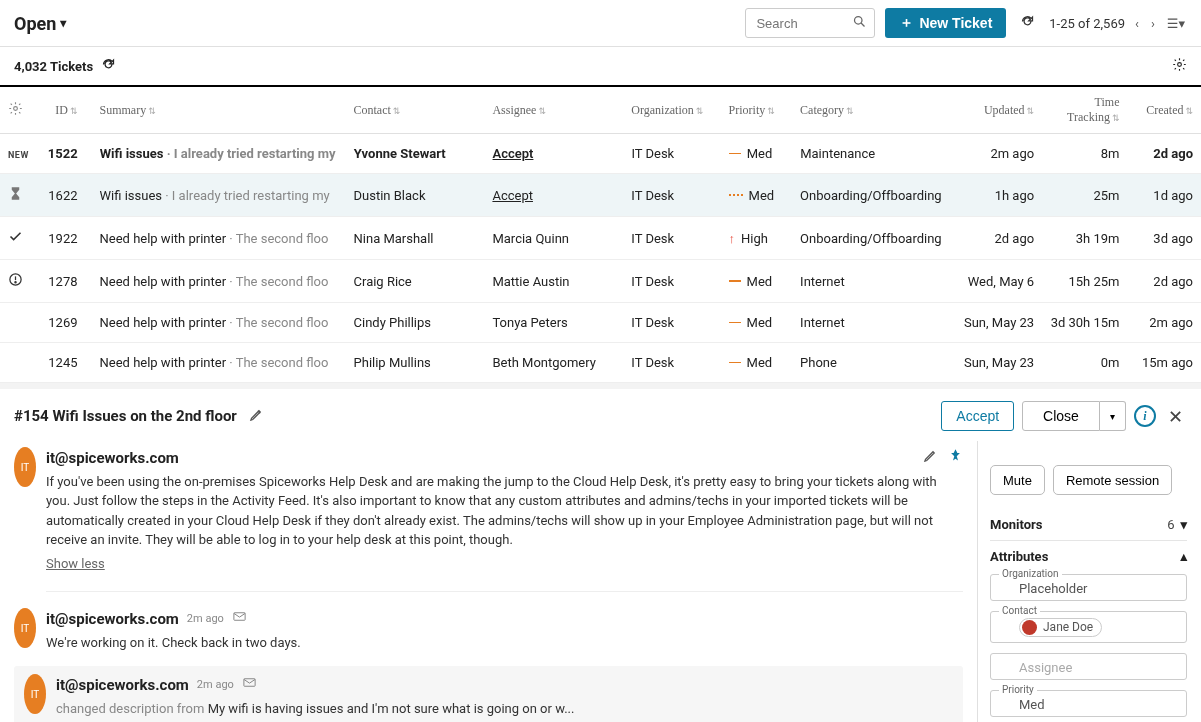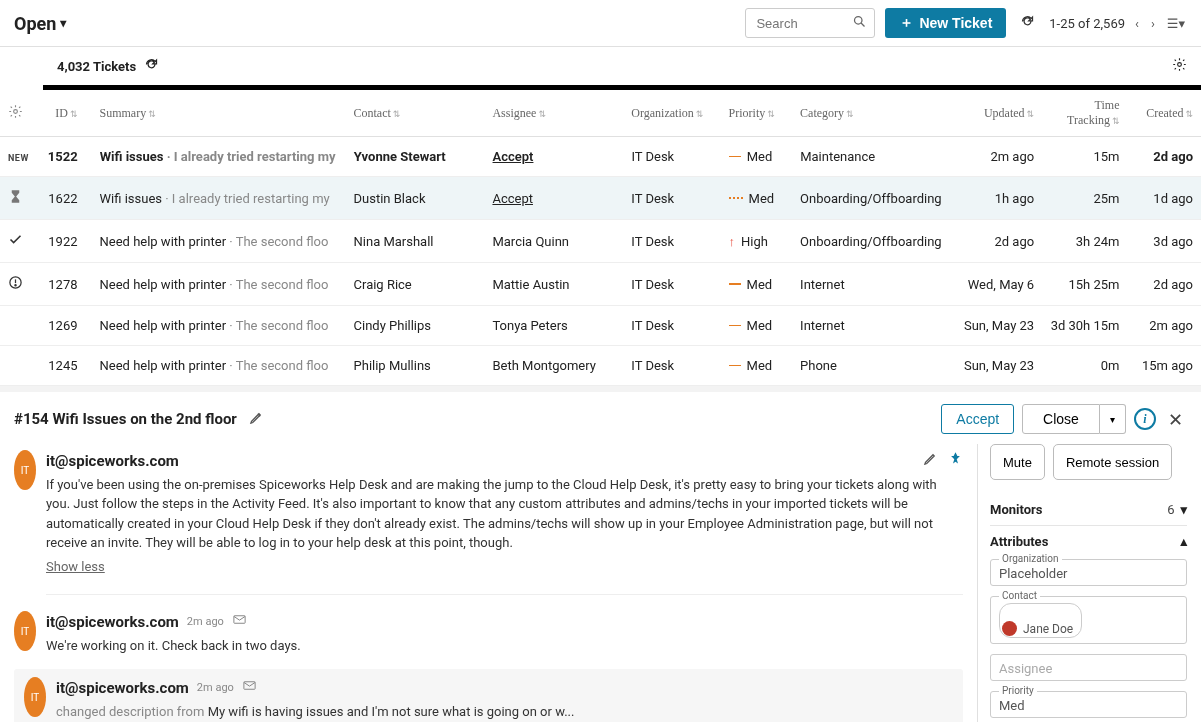--- a/index.html
+++ b/index.html
@@ -10,21 +10,21 @@
   .chevron-down { font-size: 12px; }
   .top-right { display: flex; align-items: center; gap: 10px; }
   .search-wrap { position: relative; }
   .search-input { width: 130px; height: 30px; border: 1px solid #ccc; border-radius: 3px; padding: 0 28px 0 10px; font-size: 13px; }
   .search-icon-in { position: absolute; right: 8px; top: 50%; transform: translateY(-50%); color: #666; }
   .new-ticket-btn { background: #0e7ba3; color: #fff; border: none; border-radius: 3px; height: 30px; padding: 0 14px; font-size: 14px; font-weight: 600; cursor: pointer; display: flex; align-items: center; gap: 6px; }
   .icon-btn { background: none; border: none; cursor: pointer; color: #333; font-size: 15px; padding: 4px; }
   .pagination { font-size: 13px; color: #333; display:flex; align-items:center; gap:8px; }
   .pagination .nav { cursor: pointer; color:#555; padding:0 2px; }
   
-  .tickets-count-row { display:flex; align-items:center; justify-content:space-between; padding: 10px 14px; border-bottom:5px solid #000000;margin-left:43px; }
+  .tickets-count-row { display:flex; align-items:center; justify-content:space-between; padding: 10px 14px; border-bottom:2px solid #000000; }
   .tickets-count { font-weight:700; font-size:13px; display:flex; align-items:center; gap:8px; }
   .thead { display:flex; align-items:center; padding: 8px 0; border-bottom:1px solid #e0e0e0; color:#666; font-size:12px;font-family:Liberation Serif, serif; }
   .col { padding: 0 8px; }
   .c-status { width: 32px; text-align:center; }
   .c-id { width: 54px; text-align:right; }
   .c-summary { flex: 1; min-width:260px; padding-left:14px; }
   .c-contact { width: 140px; }
   .c-assignee { width: 140px; }
   .c-org { width: 98px; }
   .c-priority { width: 72px; }
@@ -71,30 +71,30 @@
   .comment-time { color:#888; font-size:11px; }
   .comment-text { font-size:13px; color:#333; }
   .comment-text .muted { color:#888; }
   .show-link { color:#666; text-decoration:underline; cursor:pointer; font-size:13px; display:inline-block; margin-top:4px; }
   .comment-icons { margin-left:auto; display:flex; gap:10px; color:#555; }
   .pin-icon { color:#0e7ba3; }
   .comment.boxed { background:#f6f6f6; border-radius:3px; padding:8px 10px 10px; }
   .divider { height:1px; background:#eee; margin:4px 0 10px 32px; }
   
   .side-btns { display:flex; gap:8px; margin-bottom:14px; }
-  .side-btn { border:1px solid #bbb; background:#fff; border-radius:5px; height:36px; padding:0 12px; font-size:13px; cursor:pointer; }
+  .side-btn { border:1px solid #bbb; background:#fff; border-radius:5px; height:30px; padding:0 12px; font-size:13px; cursor:pointer;margin-top:24px; }
   .side-section { border-bottom:1px solid #e5e5e5; padding:8px 0; }
   .side-section-head { display:flex; align-items:center; justify-content:space-between; font-weight:700; font-size:13px; cursor:pointer; }
   .side-section-head .count { font-weight:400; color:#444; margin-right:6px; }
   
   .field { border:1px solid #ccc; border-radius:3px; padding:6px 8px 4px; margin-top:10px; position:relative; }
   .field-label { position:absolute; top:-7px; left:8px; background:#fff; padding:0 3px; font-size:10px; color:#666; }
-  .field-value { font-size:13px; color:#555; }
+  .field-value { font-size:13px; color:#555;margin-left:20px; }
   .field-value.placeholder { color:#aaa; }
-  .chip { display:inline-flex; align-items:center; gap:6px; border:1px solid #ccc; border-radius:12px; padding:17px 8px 1px 2px; font-size:12px; }
+  .chip { display:inline-flex; gap:6px; border:1px solid #ccc; border-radius:12px; padding:1px 8px 1px 2px; font-size:12px; }
   .chip .dot { width:15px; height:15px; border-radius:50%; background:#c0392b; display:inline-block; }
   .more-attr { color:#0e7ba3; text-decoration:underline; font-size:13px; cursor:pointer; margin-top:12px; display:inline-block; }
   
   svg { width:15px; height:15px; }
 </style>
 </head>
 <body>
 
 <div class="top-bar">
   <div class="view-title">
@@ -174,21 +174,21 @@
       <div class="col c-assignee"><span class="accept-link">Accept</span></div>
       <div class="col c-org">IT Desk</div>
       <div class="col c-priority">
         <span class="prio">
           <span class="prio-dash"></span>
           <span>Med</span>
         </span>
       </div>
       <div class="col c-category">Maintenance</div>
       <div class="col c-updated">2m ago</div>
-      <div class="col c-tracking">15m</div>
+      <div class="col c-tracking">8m</div>
       <div class="col c-created">2d ago</div>
     </div>
     <div class="row highlight">
       <div class="col c-status"><span><svg viewBox="0 0 24 24" fill="#777">
             <path d="M6 2h12v4l-5 6 5 6v4H6v-4l5-6-5-6V2z"></path>
           </svg></span></div>
       <div class="col c-id">1622</div>
       <div class="col c-summary"><span class="summary-main">Wifi issues</span> <span class="summary-sec">· I already tried restarting my</span></div>
       <div class="col c-contact">Dustin Black</div>
       <div class="col c-assignee"><span class="accept-link light">Accept</span></div>
@@ -214,21 +214,21 @@
       <div class="col c-assignee"><span>Marcia Quinn</span></div>
       <div class="col c-org">IT Desk</div>
       <div class="col c-priority">
         <span class="prio">
           <span class="prio-up">↑</span>
           <span>High</span>
         </span>
       </div>
       <div class="col c-category">Onboarding/Offboarding</div>
       <div class="col c-updated">2d ago</div>
-      <div class="col c-tracking">3h 24m</div>
+      <div class="col c-tracking">3h 19m</div>
       <div class="col c-created">3d ago</div>
     </div>
     <div class="row">
       <div class="col c-status"><span><svg viewBox="0 0 24 24" fill="none" stroke="#333" stroke-width="2">
             <circle cx="12" cy="12" r="9"></circle>
             <line x1="12" y1="7" x2="12" y2="13"></line>
             <circle cx="12" cy="16.5" r="1" fill="#333"></circle>
           </svg></span></div>
       <div class="col c-id">1278</div>
       <div class="col c-summary"><span class="summary-main">Need help with printer</span> <span class="summary-sec">· The second floo</span></div>

